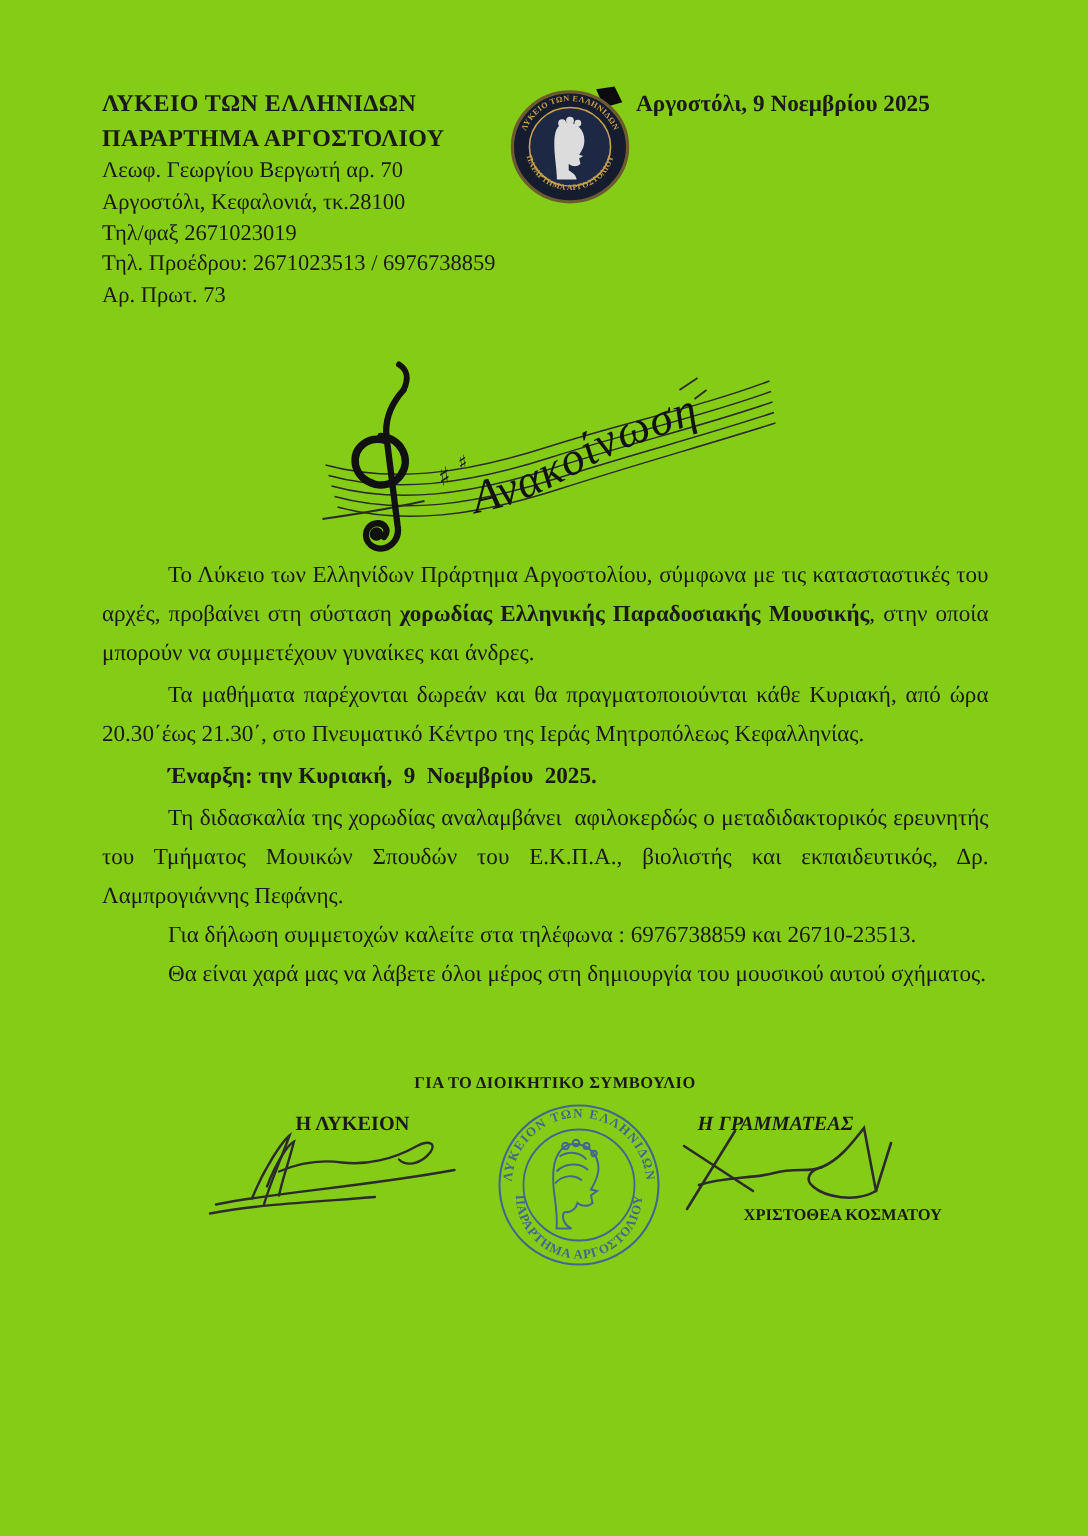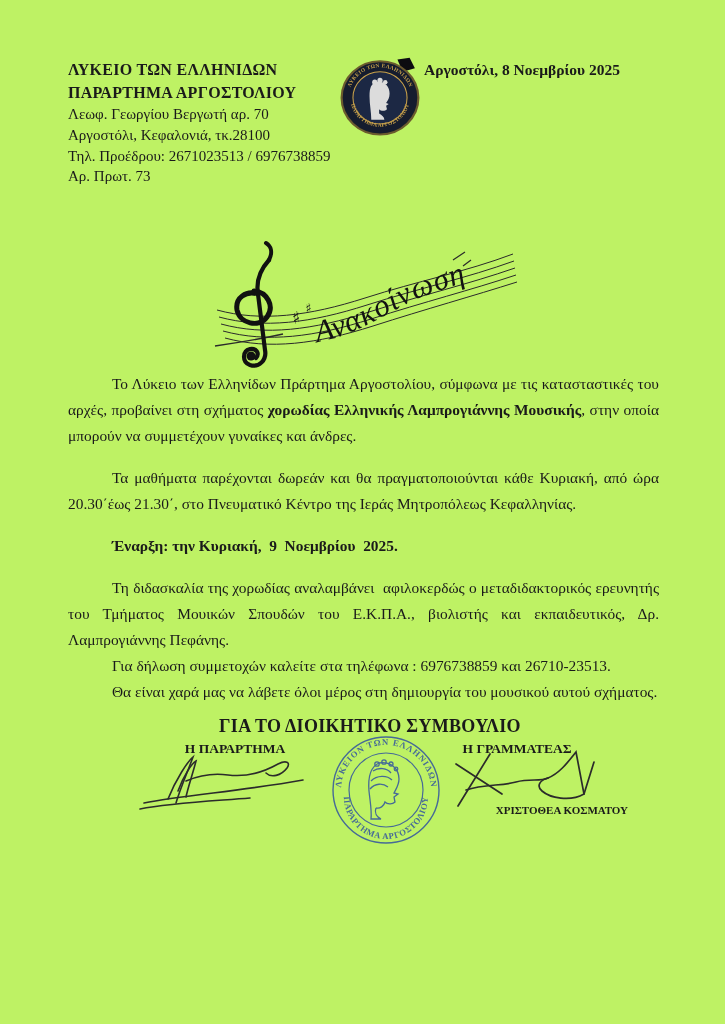--- a/index.html
+++ b/index.html
@@ -1,19 +1,19 @@
 <!DOCTYPE html>
 <html><head>
 <meta charset="utf-8">
 <style>
   html,body{margin:0;padding:0;background:#808080;}
   .page{
     position:relative;
     width:725px;height:1024px;
-    background:#bef264;
+    background:#84cc16;
     font-family:"Liberation Serif","DejaVu Serif",serif;
     color:#1a1a1a;
     overflow:hidden;
     margin:0 auto;
   }
   
   .org-block{position:absolute;left:68px;top:58px;width:275px;}
   .org-line{font-weight:bold;font-size:16px;line-height:23px;letter-spacing:.3px;}
   .addr-line{font-size:15px;line-height:20.8px;}
   .date-line{
@@ -22,46 +22,47 @@
   }
   .logo-wrap{position:absolute;left:336px;top:56px;width:88px;height:82px;}
   
   .announce-wrap{position:absolute;left:213px;top:238px;width:305px;height:138px;}
   
   .body-text{
     position:absolute;left:68px;top:371px;width:591px;
     font-size:15.4px;line-height:26px;text-align:justify;
   }
   .body-text p{margin:0;text-indent:44px;}
-  .body-text p.sp{margin-top:16px;}
+  .body-text p.sp{margin-top:2px;}
   .bold{font-weight:bold;}
   
   .board-title{
     position:absolute;left:75px;top:716px;width:590px;
-    text-align:center;font-weight:bold;font-size:18px;letter-spacing:.3px;
+    text-align:center;font-weight:bold;font-size:11px;letter-spacing:.3px;
   }
   .role-president{position:absolute;left:150px;top:741px;width:170px;text-align:center;font-weight:bold;font-size:13.5px;}
-  .role-secretary{position:absolute;left:432px;top:741px;width:170px;text-align:center;font-weight:bold;font-size:13.5px;}
+  .role-secretary{position:absolute;left:432px;top:741px;width:170px;text-align:center;font-weight:bold;font-size:13.5px;font-style:italic;}
   .sig-president{position:absolute;left:138px;top:751px;width:190px;height:62px;}
   .sig-secretary{position:absolute;left:444px;top:748px;width:168px;height:66px;}
   .name-president{position:absolute;left:88px;top:804px;width:295px;text-align:center;font-weight:bold;font-size:13.5px;white-space:nowrap;}
   .name-secretary{position:absolute;left:408px;top:804px;width:220px;text-align:right;font-weight:bold;font-size:11px;white-space:nowrap;}
   .stamp-wrap{position:absolute;left:329px;top:731px;width:114px;height:118px;opacity:.92;}
   svg text{font-family:"Liberation Serif","DejaVu Serif",serif;}
 </style>
 </head>
 <body>
 
 <div class="page">
 
   <div class="org-block">
     <div class="org-line">ΛΥΚΕΙΟ ΤΩΝ ΕΛΛΗΝΙΔΩΝ</div>
     <div class="org-line">ΠΑΡΑΡΤΗΜΑ ΑΡΓΟΣΤΟΛΙΟΥ</div>
     <div class="addr-line">Λεωφ. Γεωργίου Βεργωτή αρ. 70</div>
     <div class="addr-line">Αργοστόλι, Κεφαλονιά, τκ.28100</div>
+    <div class="addr-line">Τηλ/φαξ 2671023019</div>
     <div class="addr-line">Τηλ. Προέδρου: 2671023513 / 6976738859</div>
     <div class="addr-line">Αρ. Πρωτ. 73</div>
   </div>
 
   <div class="logo-wrap">
     <svg viewBox="0 0 100 94" width="88" height="82">
       <polygon points="70,4 84,2 90,14 76,18" fill="#0c0c10"></polygon>
       <ellipse cx="50" cy="48" rx="44" ry="42" fill="#151c2e" stroke="#6b5b2e" stroke-width="2.5"></ellipse>
       <ellipse cx="50" cy="48" rx="31" ry="30" fill="#1c2844" stroke="#c9a24b" stroke-width="1.2"></ellipse>
       <defs>
@@ -76,21 +77,21 @@
       </text>
       <g>
         <path d="M45,30 C54,28 61,34 61,43 C61,48 59,51 57,54 L60,55 L57,57 L58,61 C55,64 51,63 49,61 L49,66 C52,68 55,70 55,73 L40,73 C40,64 38,56 38,46 C38,36 40,32 45,30 Z" fill="#dcdcdc"></path>
         <circle cx="44" cy="30" r="3" fill="#dcdcdc"></circle>
         <circle cx="50" cy="28" r="3" fill="#dcdcdc"></circle>
         <circle cx="56" cy="30" r="2.6" fill="#dcdcdc"></circle>
       </g>
     </svg>
   </div>
 
-  <div class="date-line">Αργοστόλι, 8 Νοεμβρίου 2025</div>
+  <div class="date-line">Αργοστόλι, 9 Νοεμβρίου 2025</div>
 
   <div class="announce-wrap">
     <svg viewBox="0 0 305 138" width="305" height="138">
       <g stroke="#2a2a2a" stroke-width="1" fill="none">
         <path d="M4,72  C48,84  96,78  152,60  C205,43 252,34 300,16"></path>
         <path d="M6,79  C50,91  98,85  154,67  C207,50 254,40 301,23"></path>
         <path d="M8,86  C52,98  100,92 156,74  C209,57 256,46 302,30"></path>
         <path d="M10,93 C54,105 102,99 158,81  C211,64 258,52 303,37"></path>
         <path d="M12,100 C56,112 104,106 160,88 C213,71 260,58 304,44"></path>
         <path d="M2,108 C30,104 52,100 70,96" stroke-width="1.4"></path>
@@ -107,30 +108,30 @@
       <defs>
         <path id="annPath" d="M104,104 C150,96 178,70 214,57 C244,46 268,40 298,26"></path>
       </defs>
       <text font-size="31" font-style="italic" fill="#121212" letter-spacing="1">
         <textPath href="#annPath">Ανακοίνωση</textPath>
       </text>
     </svg>
   </div>
 
   <div class="body-text">
-    <p><span>Το Λύκειο των Ελληνίδων Πράρτημα Αργοστολίου, σύμφωνα με τις κατασταστικές του αρχές, προβαίνει στη σχήματος </span><span class="bold">χορωδίας Ελληνικής Λαμπρογιάννης Μουσικής</span><span>, στην οποία μπορούν να συμμετέχουν γυναίκες και άνδρες.</span></p>
+    <p><span>Το Λύκειο των Ελληνίδων Πράρτημα Αργοστολίου, σύμφωνα με τις κατασταστικές του αρχές, προβαίνει στη σύσταση </span><span class="bold">χορωδίας Ελληνικής Παραδοσιακής Μουσικής</span><span>, στην οποία μπορούν να συμμετέχουν γυναίκες και άνδρες.</span></p>
     <p class="sp">Τα μαθήματα παρέχονται δωρεάν και θα πραγματοποιούνται κάθε Κυριακή, από ώρα 20.30΄έως 21.30΄, στο Πνευματικό Κέντρο της Ιεράς Μητροπόλεως Κεφαλληνίας.</p>
     <p class="bold sp">Έναρξη: την Κυριακή,&nbsp; 9&nbsp; Νοεμβρίου&nbsp; 2025.</p>
     <p class="sp">Τη διδασκαλία της χορωδίας αναλαμβάνει&nbsp; αφιλοκερδώς ο μεταδιδακτορικός ερευνητής του Τμήματος Μουικών Σπουδών του Ε.Κ.Π.Α., βιολιστής και εκπαιδευτικός, Δρ. Λαμπρογιάννης Πεφάνης.</p>
     <p>Για δήλωση συμμετοχών καλείτε στα τηλέφωνα : 6976738859 και 26710-23513.</p>
     <p>Θα είναι χαρά μας να λάβετε όλοι μέρος στη δημιουργία του μουσικού αυτού σχήματος.</p>
   </div>
 
   <div class="board-title">ΓΙΑ ΤΟ ΔΙΟΙΚΗΤΙΚΟ ΣΥΜΒΟΥΛΙΟ</div>
-  <div class="role-president">Η ΠΑΡΑΡΤΗΜΑ</div>
+  <div class="role-president">Η ΛΥΚΕΙΟΝ</div>
   <div class="role-secretary">Η ΓΡΑΜΜΑΤΕΑΣ</div>
 
   <div class="sig-president">
     <svg viewBox="0 0 190 62" width="190" height="62">
       <g stroke="#2b2b2b" stroke-width="1.6" fill="none" stroke-linecap="round">
         <path d="M30,48 C38,28 50,10 55,6 C50,20 42,38 38,52"></path>
         <path d="M40,40 C46,24 54,12 58,10 C55,22 50,36 48,46"></path>
         <path d="M48,30 C62,24 76,22 90,24 C106,26 124,22 140,13 C148,9 153,11 149,17 C143,25 133,27 128,22"></path>
         <path d="M6,52 C45,44 105,40 165,29"></path>
         <path d="M2,58 C32,52 76,50 112,47"></path>

